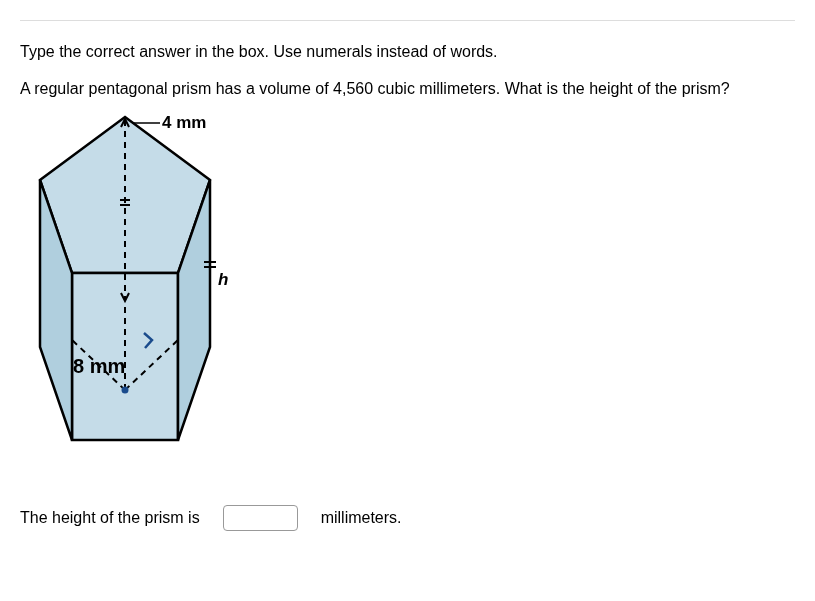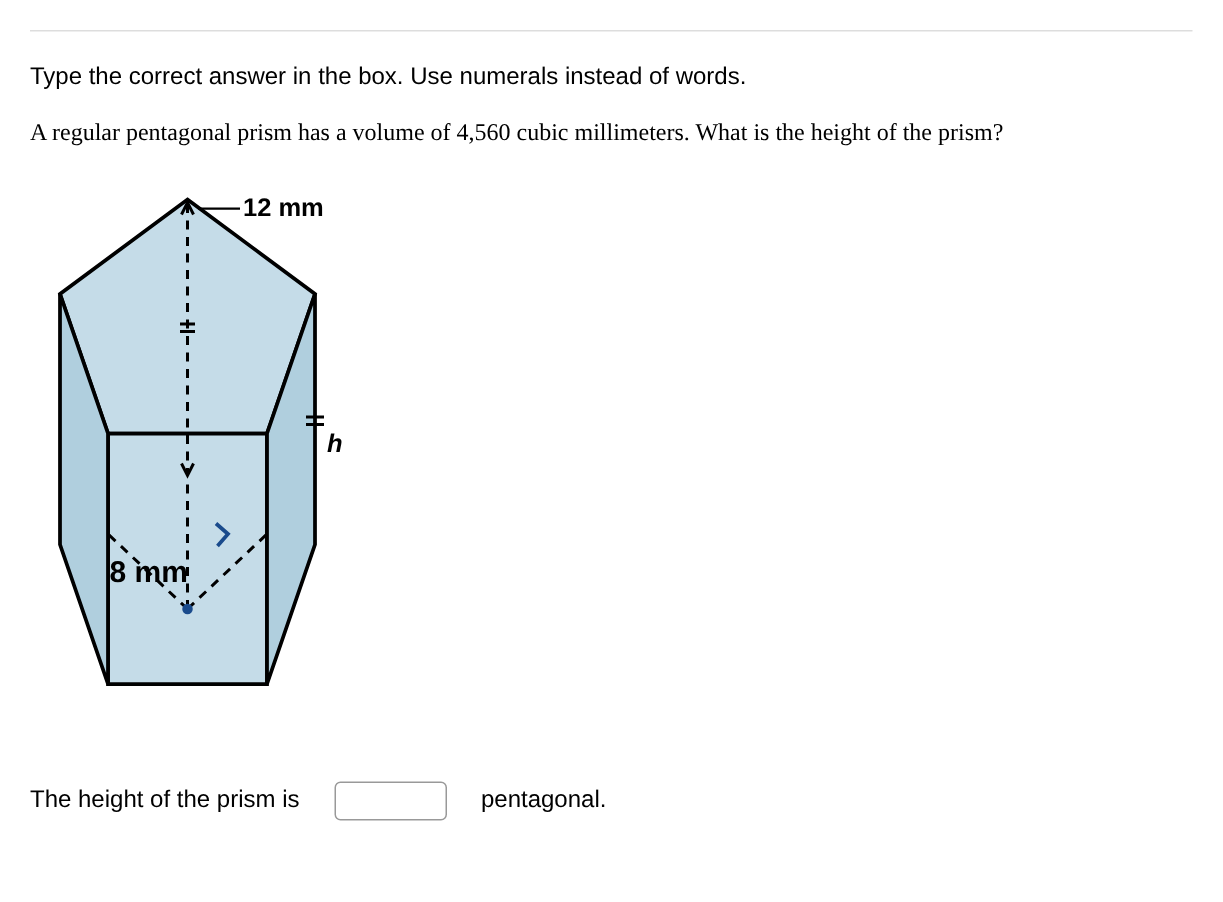--- a/index.html
+++ b/index.html
@@ -13,23 +13,22 @@
       color: #000;
       background: #fff;
       padding: 20px;
       width: 815px;
     }
     .instruction {
       margin-bottom: 15px;
       line-height: 1.4;
     }
     .question {
-      margin-bottom: 20px;
+      margin-bottom: 4px;
       line-height: 1.4;
-      font-family: Liberation Serif, serif;
     }
     .figure-container {
       position: relative;
       width: 250px;
       height: 370px;
       margin-bottom: 30px;
     }
     .figure-svg {
       position: absolute;
       top: 0;
@@ -113,22 +112,22 @@
     <polyline points="124,228 132,235 125,243" fill="none" stroke="#1a4b8c" stroke-width="2.5"></polyline>
 
     <circle cx="105" cy="285" r="3.5" fill="#1a4b8c"></circle>
 
     <line x1="184" y1="157" x2="196" y2="157" stroke="#000" stroke-width="2"></line>
     <line x1="184" y1="162" x2="196" y2="162" stroke="#000" stroke-width="2"></line>
 
     <line x1="140" y1="18" x2="112" y2="18" stroke="#000" stroke-width="1.5"></line>
   </svg>
 
-  <span class="label-12mm">12 mm</span>
+  <span class="label-12mm">4 mm</span>
   <span class="label-h">h</span>
   <span class="label-8mm">8 mm</span>
 </div>
 
 <div class="answer-line">
   <span>The height of the prism is</span>
   <input type="text" class="answer-input" value="" style="">
-  <span>pentagonal.</span>
+  <span>millimeters.</span>
 </div>
 
 </body></html>

